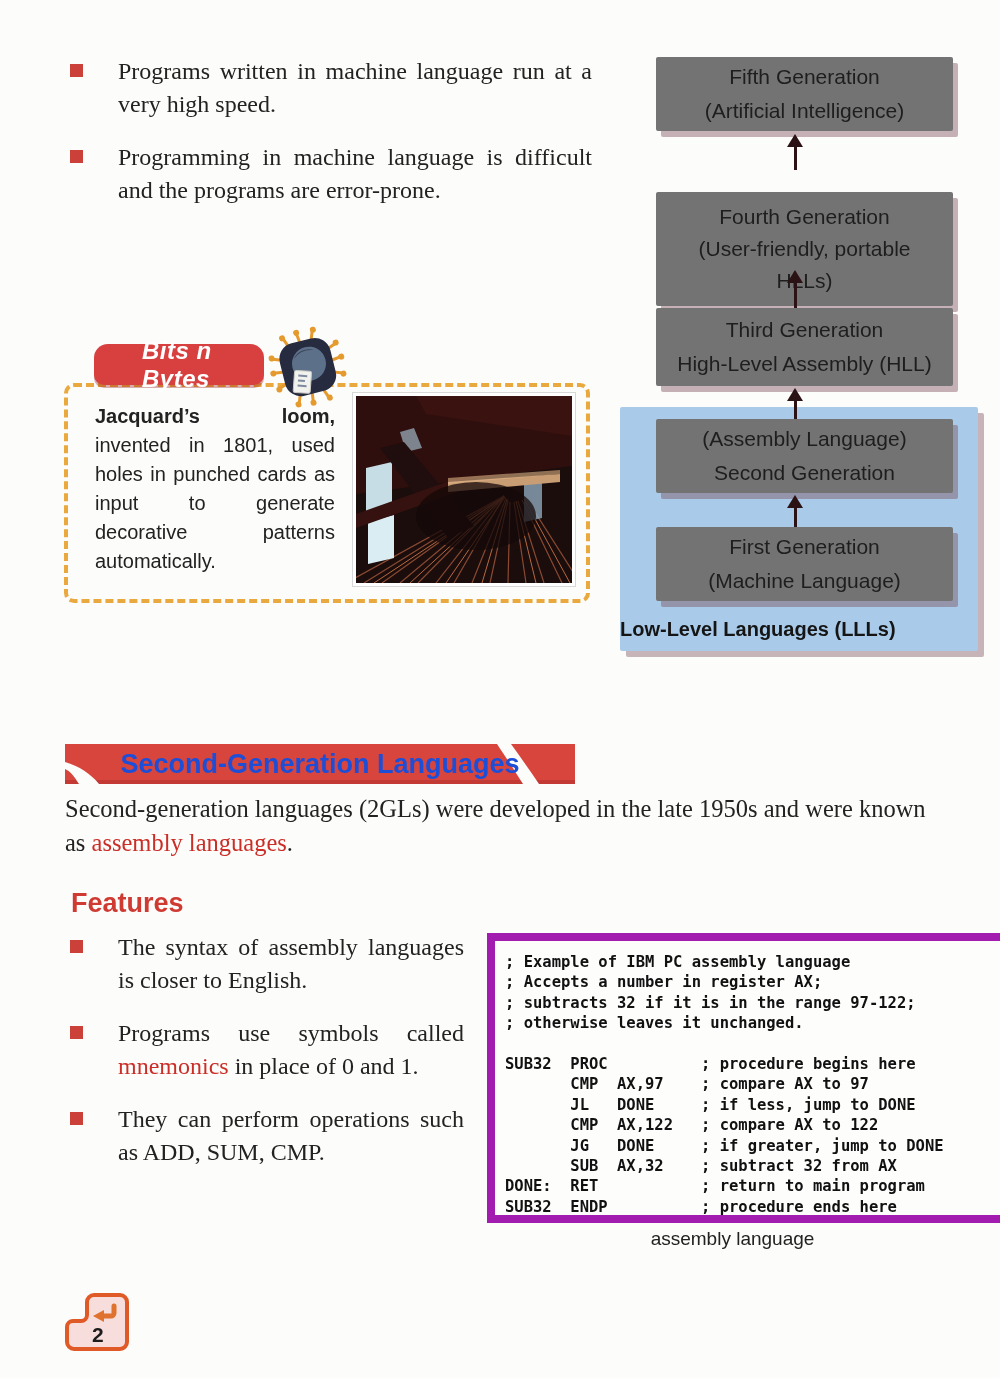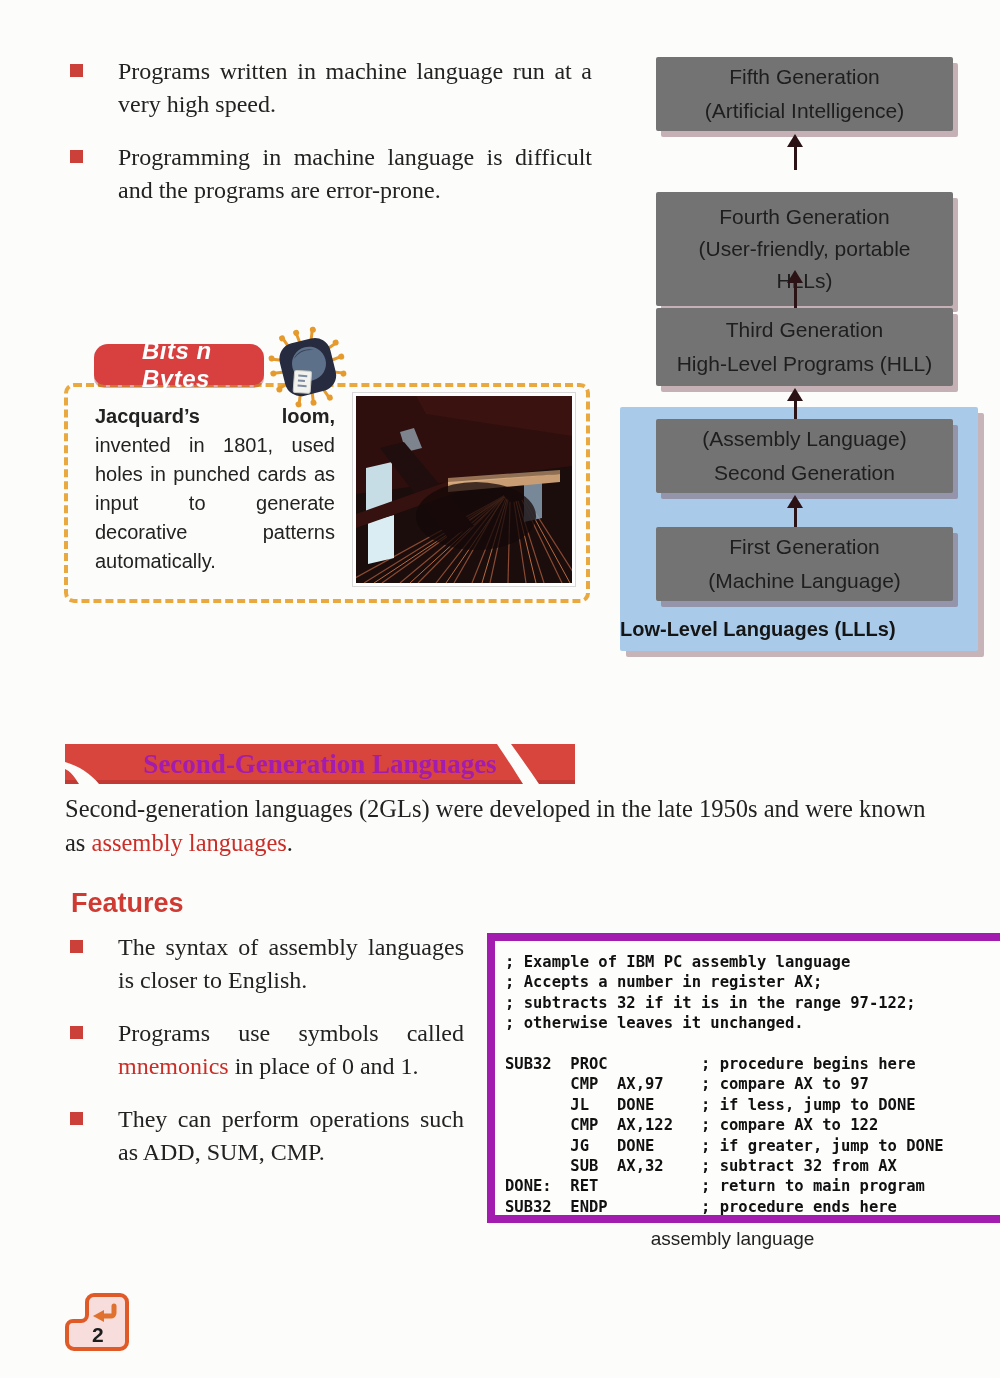--- a/index.html
+++ b/index.html
@@ -55,21 +55,21 @@
     font-family:"Liberation Sans", sans-serif; font-size:20px; line-height:29px;
     text-align:justify; color:#222; }
   .bnb-text b { font-weight:bold; }
   .loom-img { position:absolute; left:353px; top:393px; width:222px; height:193px;
     border:3px solid #ffffff; box-shadow:0 0 0 1px #d8d8d8; }
 
   
   .ribbon { position:absolute; left:65px; top:744px; width:510px; height:44px; }
   .ribbon .label { position:absolute; left:0; top:0; width:100%; height:40px;
     display:flex; align-items:center; justify-content:center;
-    font-family:Liberation Serif, serif; font-weight:bold; font-size:27px; color:#a21caf; }
+    font-family:Liberation Sans, sans-serif; font-weight:bold; font-size:27px; color:#1d4ed8; }
 
   
   .sec-intro { position:absolute; left:65px; top:792px; width:882px;
     font-size:24.5px; line-height:34px; color:#222; text-align:left; }
   .red-em { color:#cb2d27;text-align:right; }
 
   
   .features-h { position:absolute; left:71px; top:888px;
     font-family:"Liberation Sans", sans-serif; font-weight:bold; font-size:27px; color:#cf3a33; }
   .feat-bullets { position:absolute; left:65px; top:931px; width:399px; list-style:none; }
@@ -116,21 +116,21 @@
 
     <div class="fbox b4">
       <div>Fourth Generation</div>
       <div>(User-friendly, portable</div>
       <div>HLLs)</div>
     </div>
     <div class="uparrow a2"></div>
 
     <div class="fbox b3">
       <div>Third Generation</div>
-      <div>High-Level Programs (HLL)</div>
+      <div>High-Level Assembly (HLL)</div>
     </div>
     <div class="uparrow a3"></div>
 
     <div class="fbox b2">
       <div>(Assembly Language)</div>
       <div>Second Generation</div>
     </div>
     <div class="uparrow a4"></div>
 
     <div class="fbox b1">

